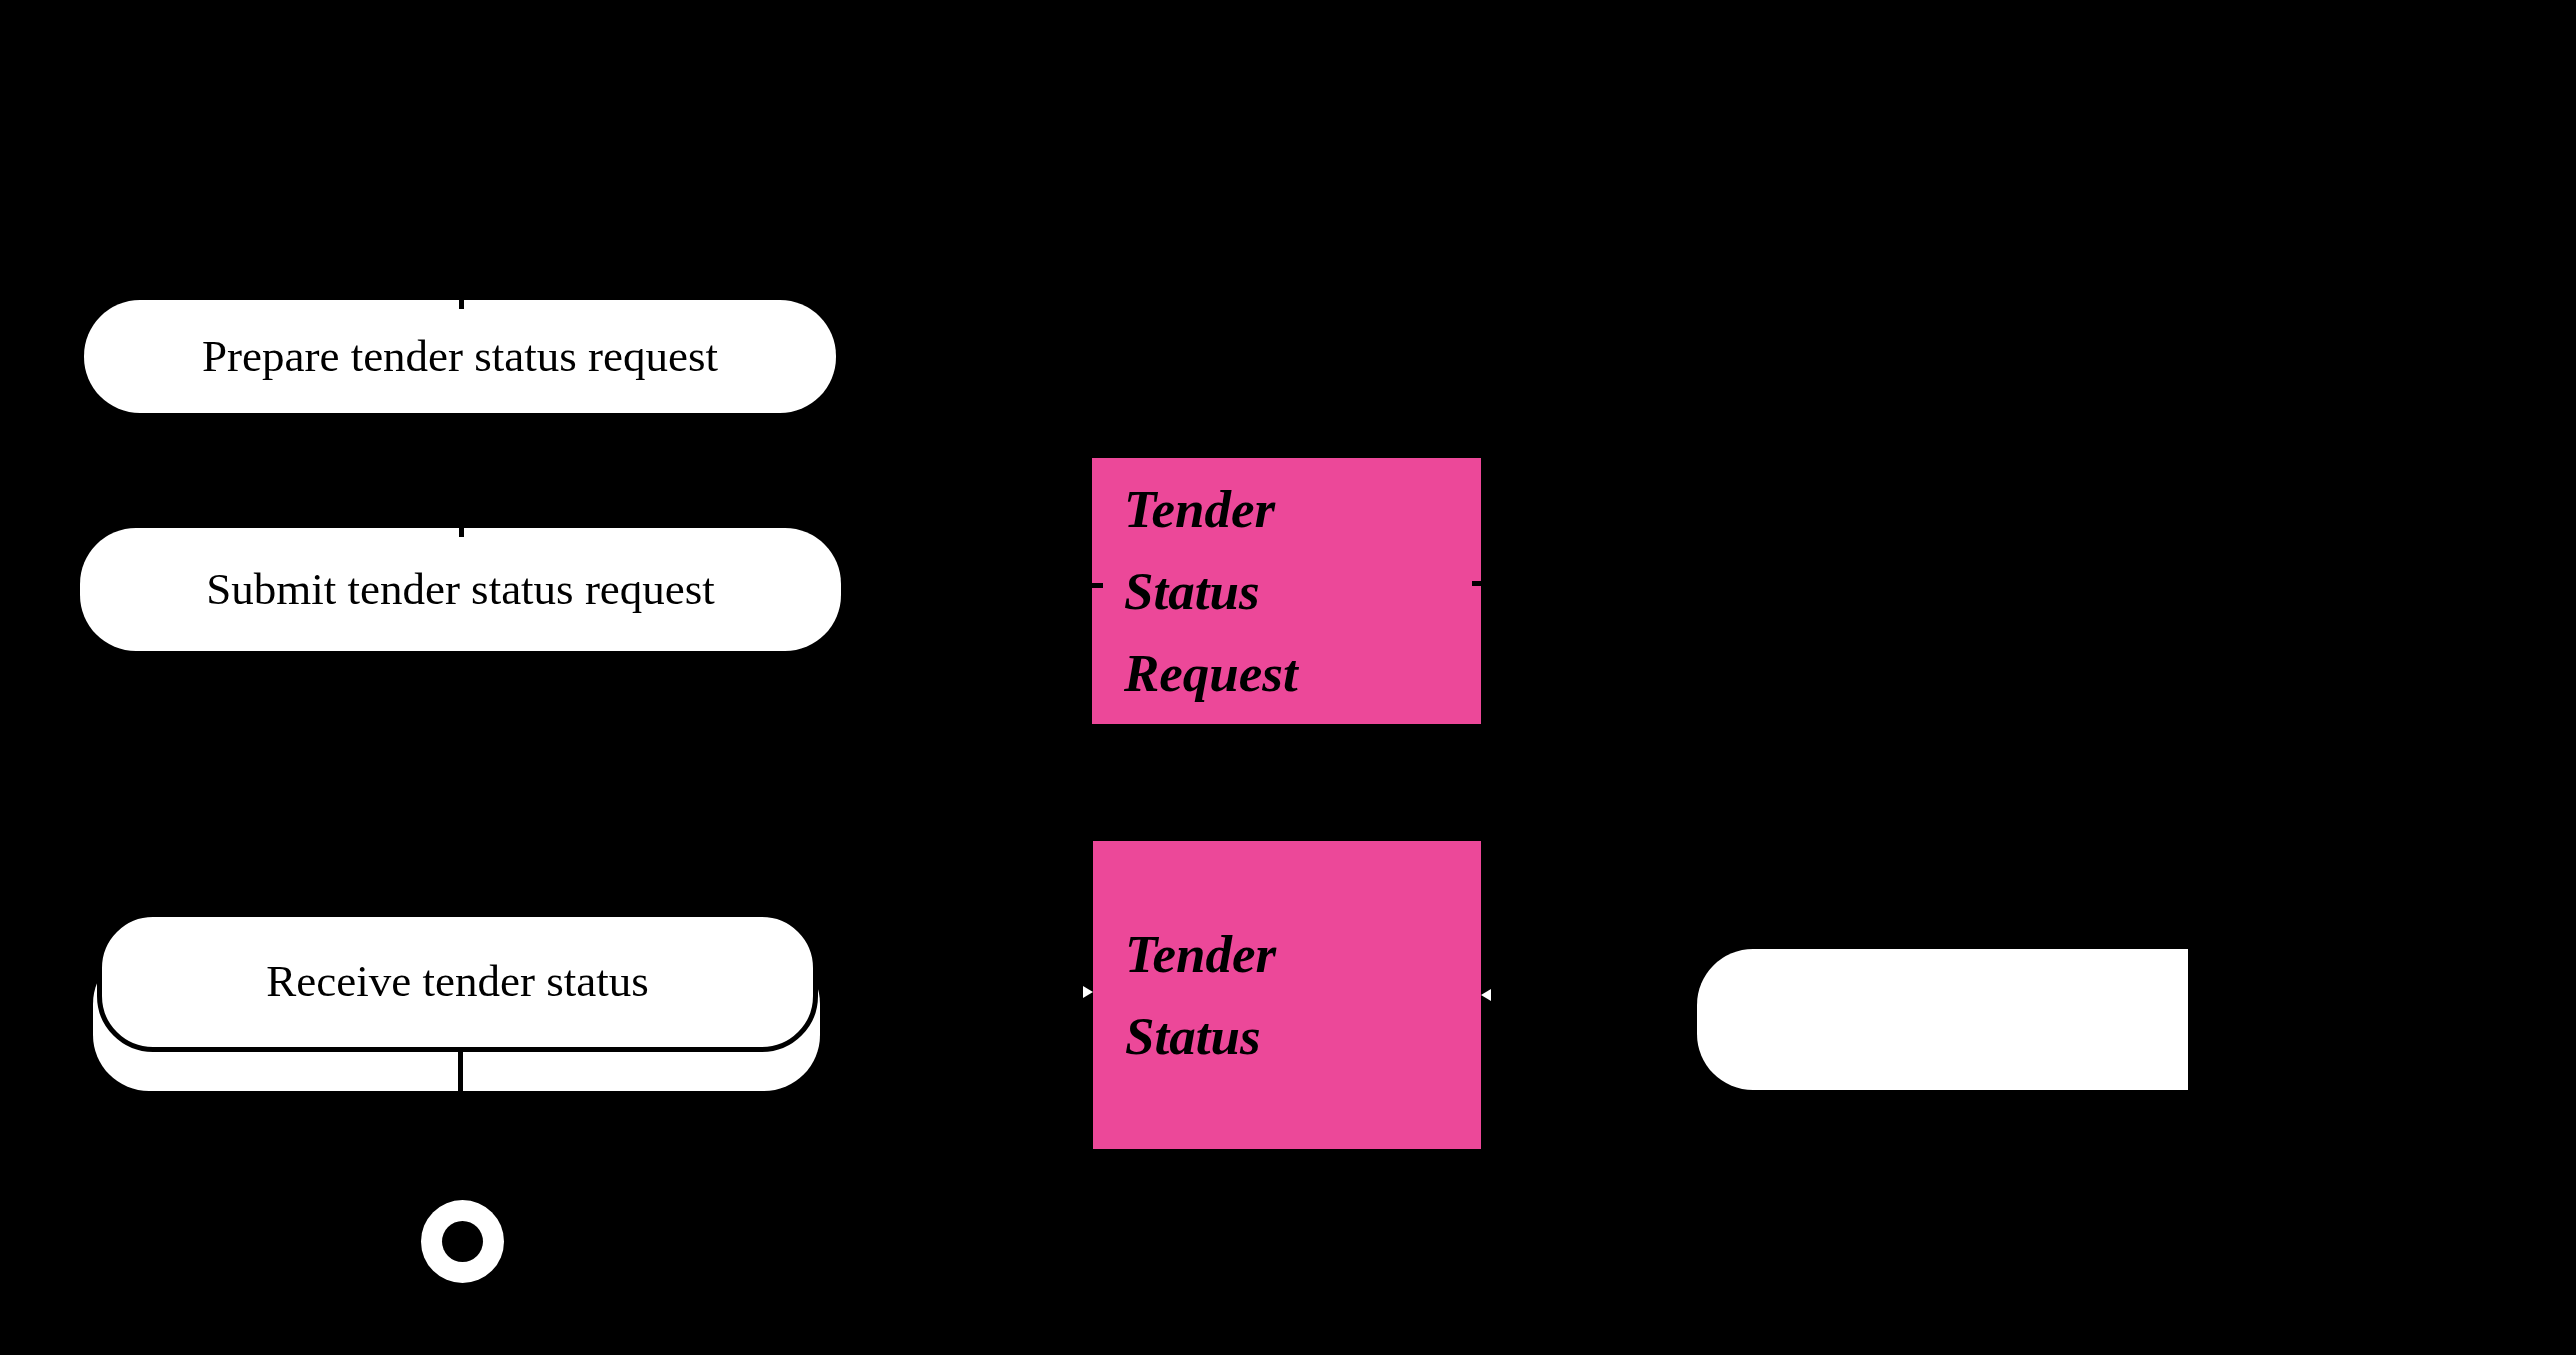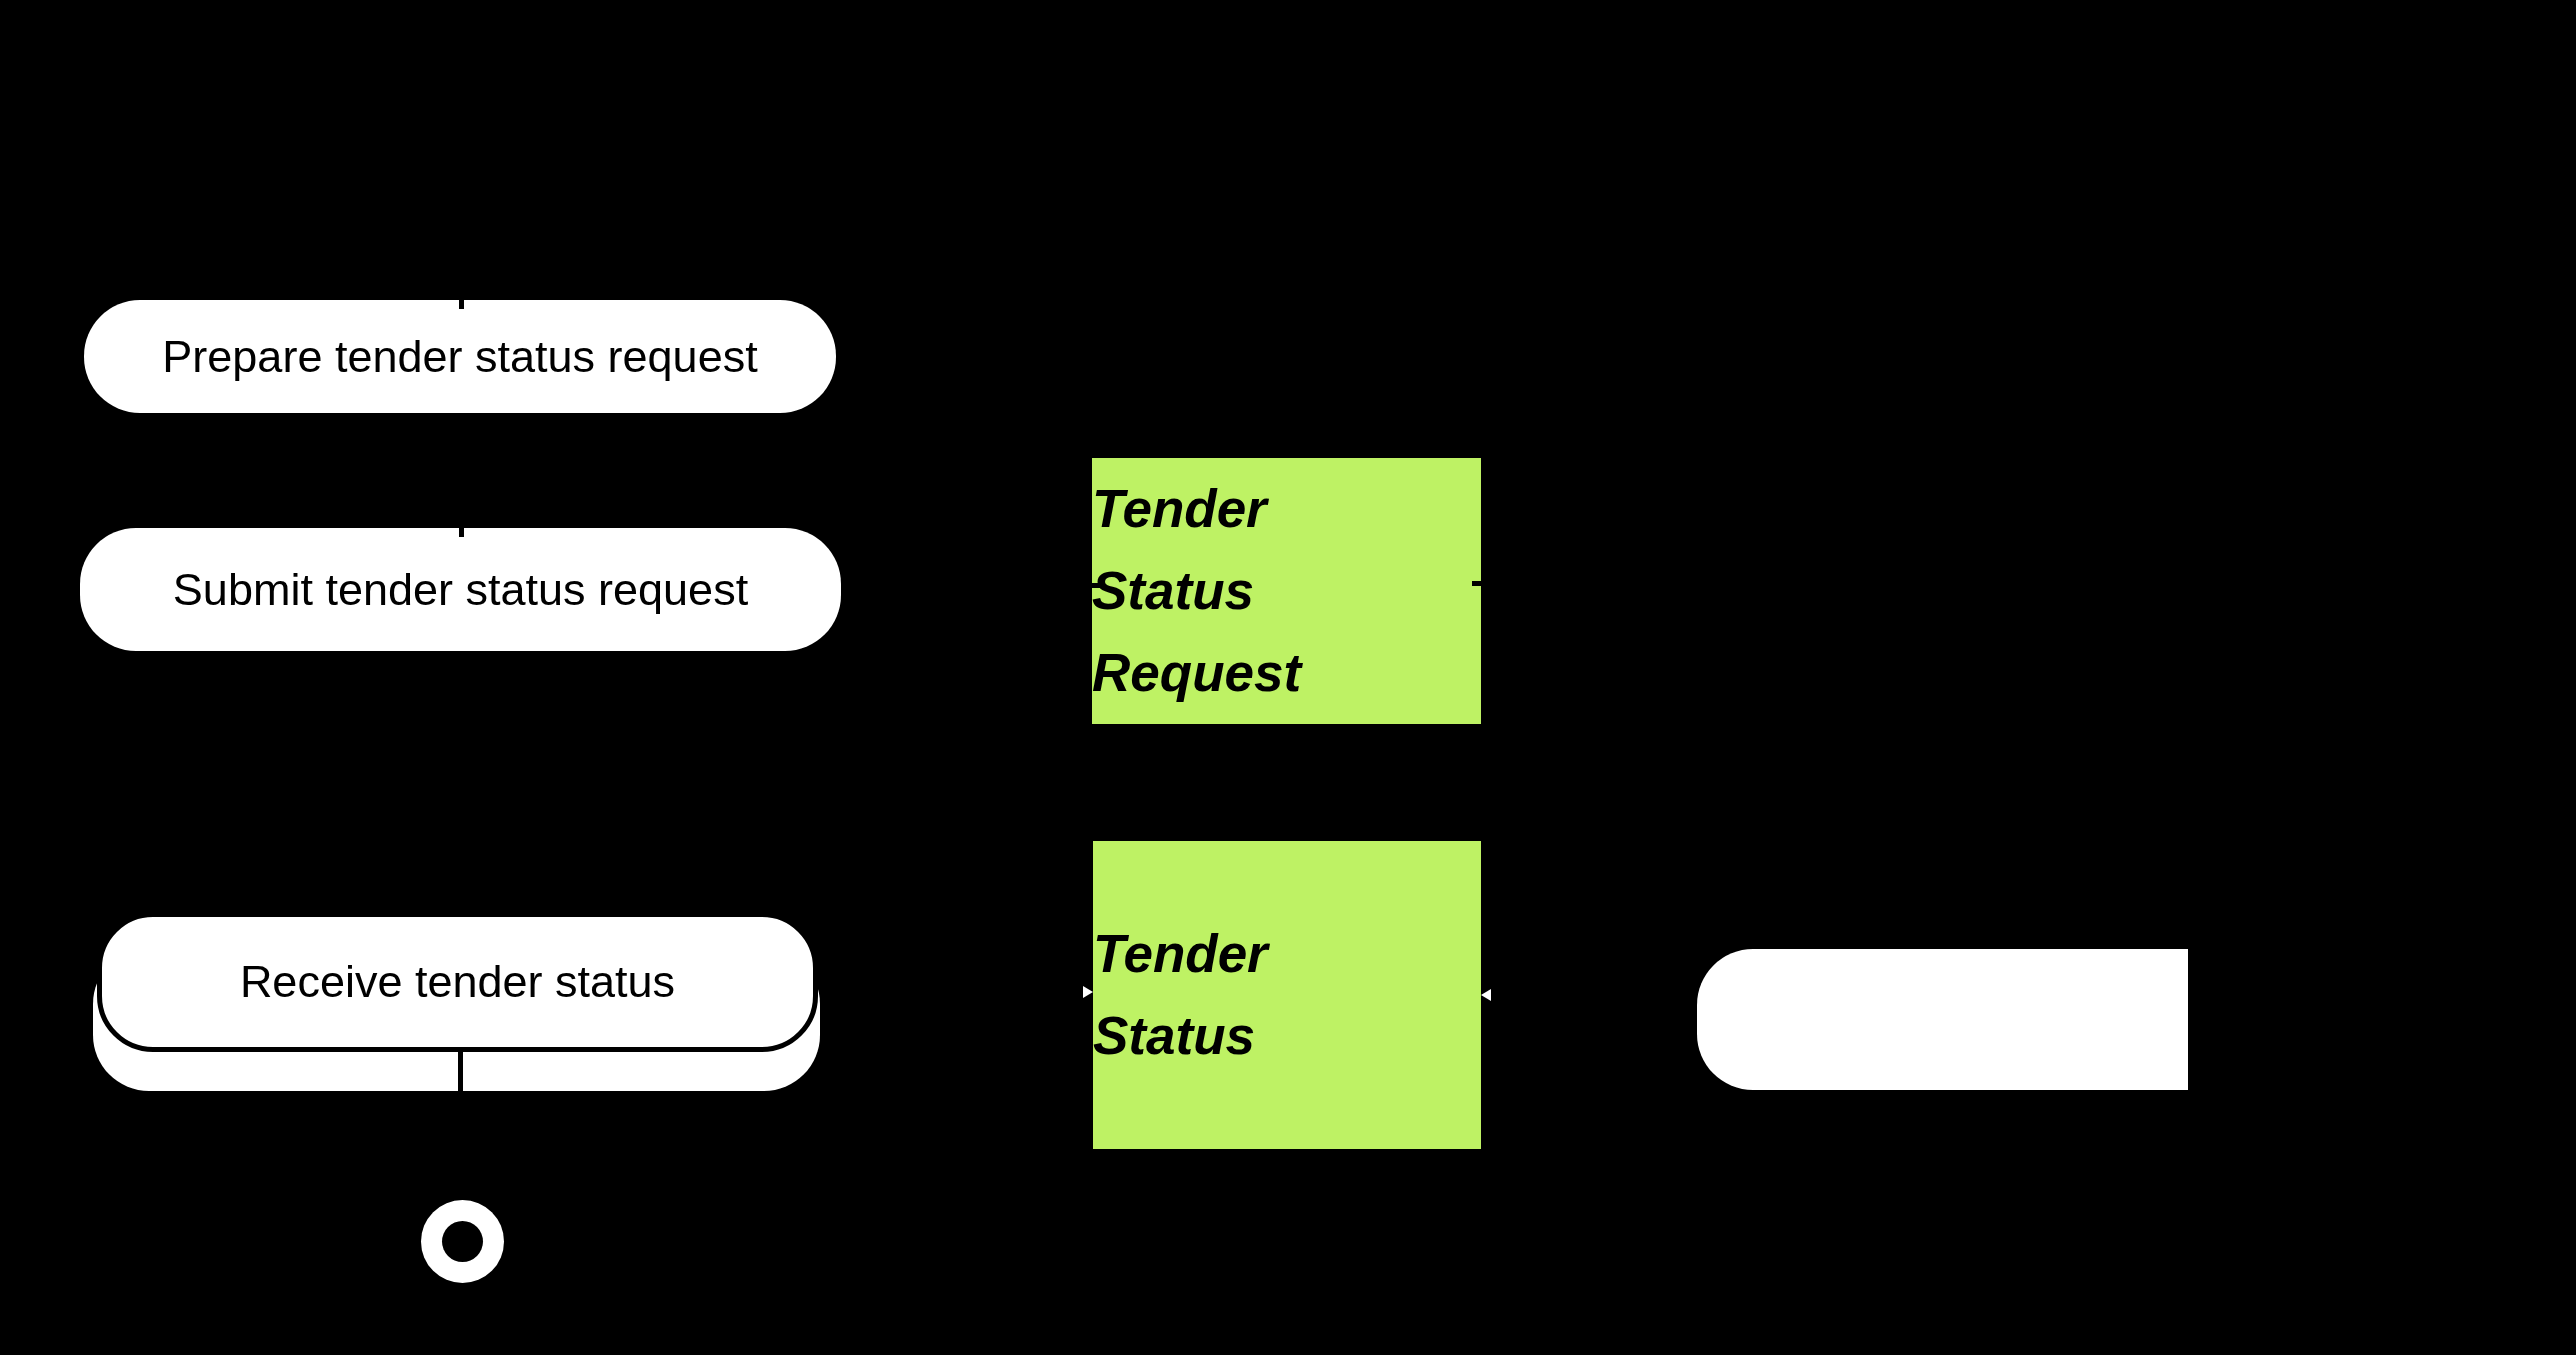--- a/index.html
+++ b/index.html
@@ -2,21 +2,21 @@
 <html style="font-size:12px"><head>
 <meta charset="utf-8">
 <style>
   html, body { margin: 0; padding: 0; background: #000; }
   .stage {
     position: relative;
     width: 2188px;
     height: 1356px;
     background: #000;
     overflow: hidden;
-    font-family: Liberation Sans, sans-serif;
+    font-family: Liberation Serif, serif;
   }
   .task {
     position: absolute;
     background: #fff;
     border-radius: 56px;
     display: flex;
     align-items: center;
     justify-content: center;
     text-align: center;
     color: #000;
@@ -25,29 +25,30 @@
     box-sizing: border-box;
   }
   .task.bordered { border: 5.3px solid #000; }
   .shadow-shape {
     position: absolute;
     background: #fff;
     border-radius: 56px;
   }
   .dataobj {
     position: absolute;
-    background: #bef264;
+    background: #ec4899;
     color: #000;
     font-weight: bold;
     font-style: italic;
     font-size: 53px;
     line-height: 82px;
     display: flex;
     flex-direction: column;
     justify-content: center;
+    padding-left: 32px;
     box-sizing: border-box;
   }
   .endevent-outer {
     position: absolute;
     left: 421px; top: 1200px;
     width: 83px; height: 83px;
     background: #fff;
     border-radius: 50%;
   }
   .endevent-inner {

